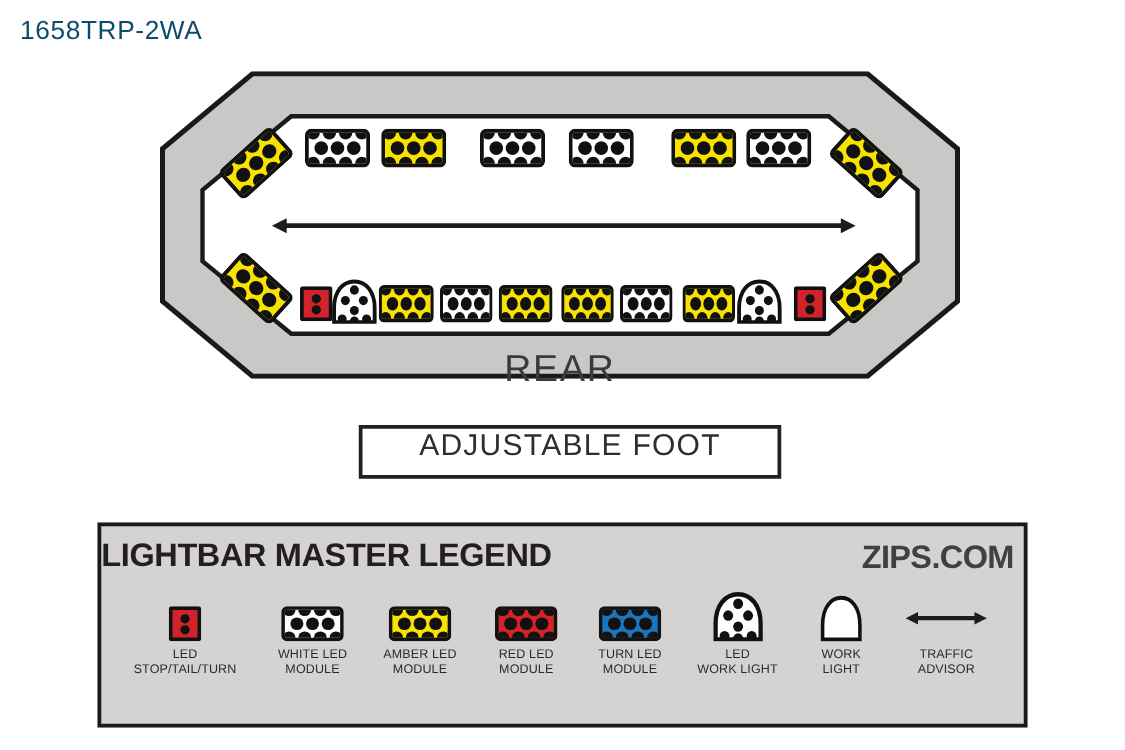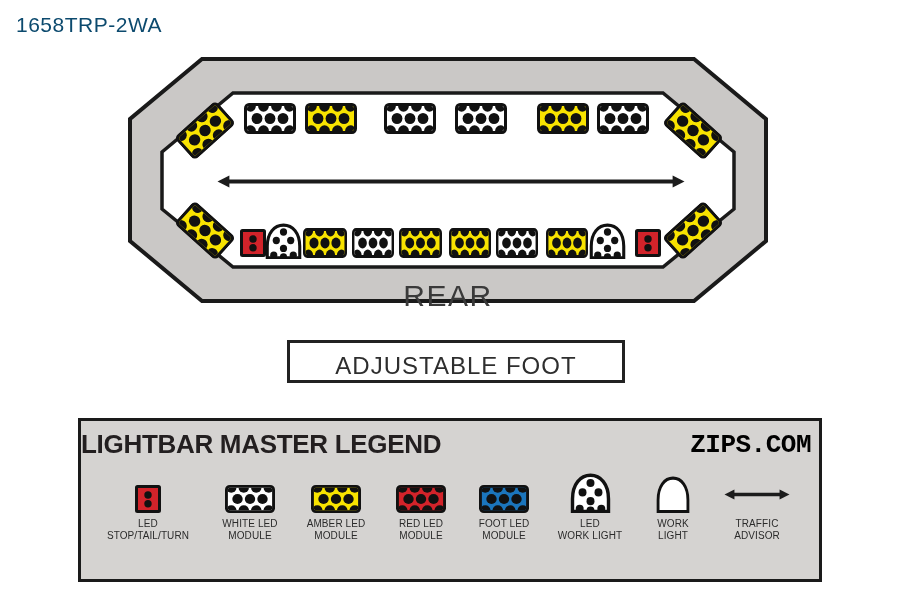--- a/index.html
+++ b/index.html
@@ -21,21 +21,21 @@
     font-size:26px;color:#3a3a3a;letter-spacing:1.5px;}
   .rear-label{position:absolute;top:222px;left:0;right:0;text-align:center;
     font-size:30px;color:#3a3a3a;letter-spacing:1.5px;}
   .module{position:absolute;}
   .module svg{display:block;}
   .advisor-arrow{position:absolute;left:89px;top:117px;}
   
   .foot-box{
     position:absolute;left:287px;top:340px;width:338px;height:43px;
     box-sizing:border-box;background:#ffffff;border:3.5px solid #222222;
-    display:flex;align-items:flex-end;justify-content:center;
+    display:flex;align-items:flex-start;justify-content:center;
     font-size:24px;color:#2e2e2e;letter-spacing:1px;
   }
   
   .legend{
     position:absolute;left:78px;top:418px;width:744px;height:164px;
     box-sizing:border-box;background:#d5d3d1;border:3.5px solid #1a1a1a;
   }
   .legend-title{
     position:absolute;top:8px;left:0;right:0;text-align:left;
     font-size:26px;font-weight:bold;color:#231f20;letter-spacing:-.3px;
@@ -490,21 +490,21 @@
     <polygon points="467.5,6.5 455.65,0.5 455.65,12.5" fill="#1c1c1c"></polygon>
       </svg></div>
 </div>
 
 <div class="foot-box">
   <span>ADJUSTABLE FOOT</span>
 </div>
 
 <div class="legend">
   <div class="legend-title">LIGHTBAR MASTER LEGEND</div>
-  <div class="legend-brand" style="color: #000000; font-family: Liberation Mono, monospace;">ZIPS.COM</div>
+  <div class="legend-brand" style="color: #404040;">ZIPS.COM</div>
   <div id="legend-items">
       <div class="legend-item" style="left: 12px;">
         <div class="icon-holder">
           <svg width="26" height="28" viewBox="0 0 26 28" preserveAspectRatio="none">
     <rect x="1.5" y="1.5" width="23" height="25" rx="1" fill="#d2232a" stroke="#111111" stroke-width="3"></rect>
     <circle cx="13" cy="10" r="3.7" fill="#111111"></circle>
             <circle cx="13" cy="18.8" r="3.7" fill="#111111"></circle>
           </svg>
         </div>
         <div class="legend-label">
@@ -617,21 +617,21 @@
               <circle cx="19.5" cy="3" r="5.4"></circle>
               <circle cx="19.5" cy="27" r="5.4"></circle>
               <circle cx="32.5" cy="3" r="5.4"></circle>
               <circle cx="32.5" cy="27" r="5.4"></circle>
               <circle cx="45.5" cy="3" r="5.4"></circle>
               <circle cx="45.5" cy="27" r="5.4"></circle>
             </g>
           </svg>
         </div>
         <div class="legend-label">
-          <span>FOOT LED</span>
+          <span>TURN LED</span>
           <span>MODULE</span>
         </div>
       </div>
       <div class="legend-item" style="left: 454px;">
         <div class="icon-holder">
           <svg width="41" height="40" viewBox="0 0 36 34" preserveAspectRatio="none">
     <defs>
               <clipPath id="clip22">
                 <path d="M2.2,32.8 L2.2,22 C2.2,9.5 9,2 18,2 C27,2 33.8,9.5 33.8,22 L33.8,32.8 Z"></path>
               </clipPath>

